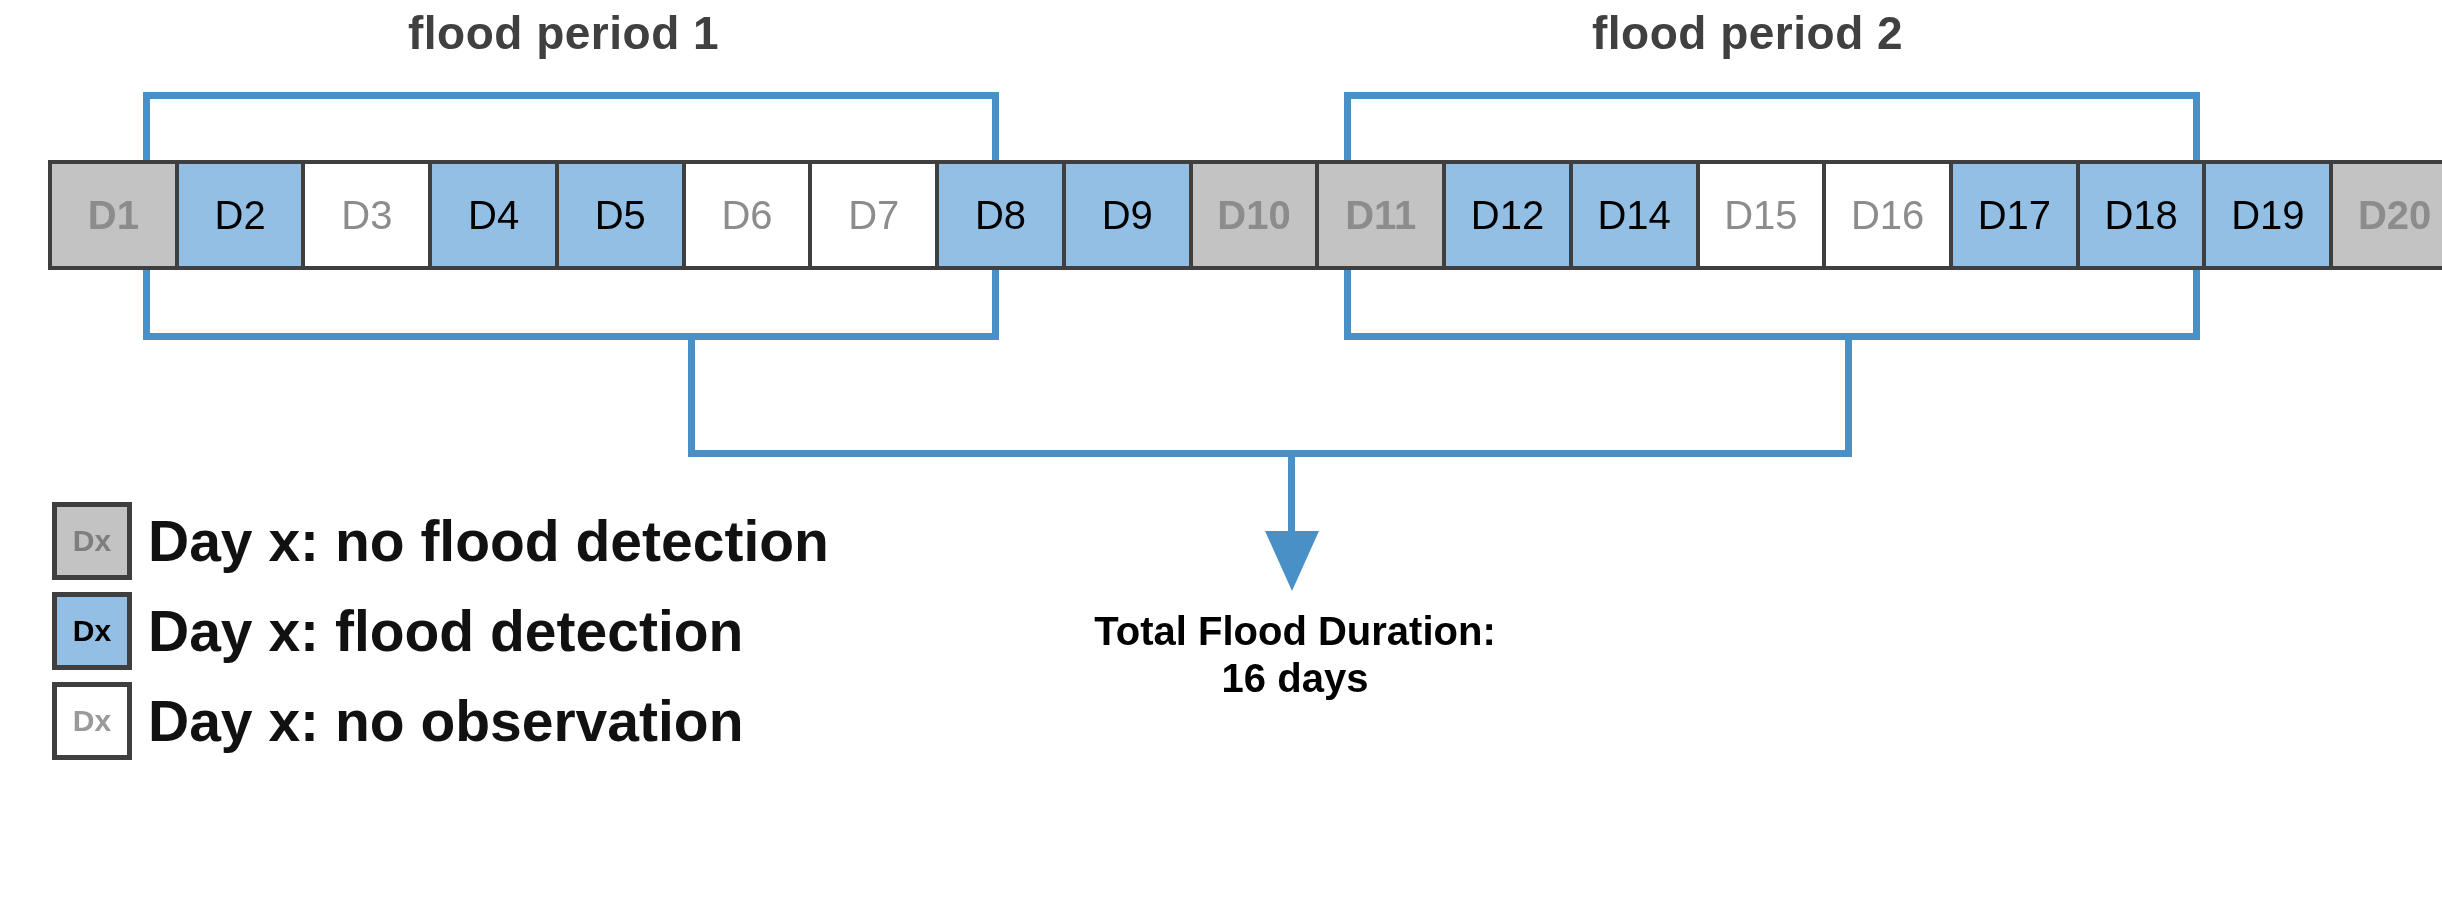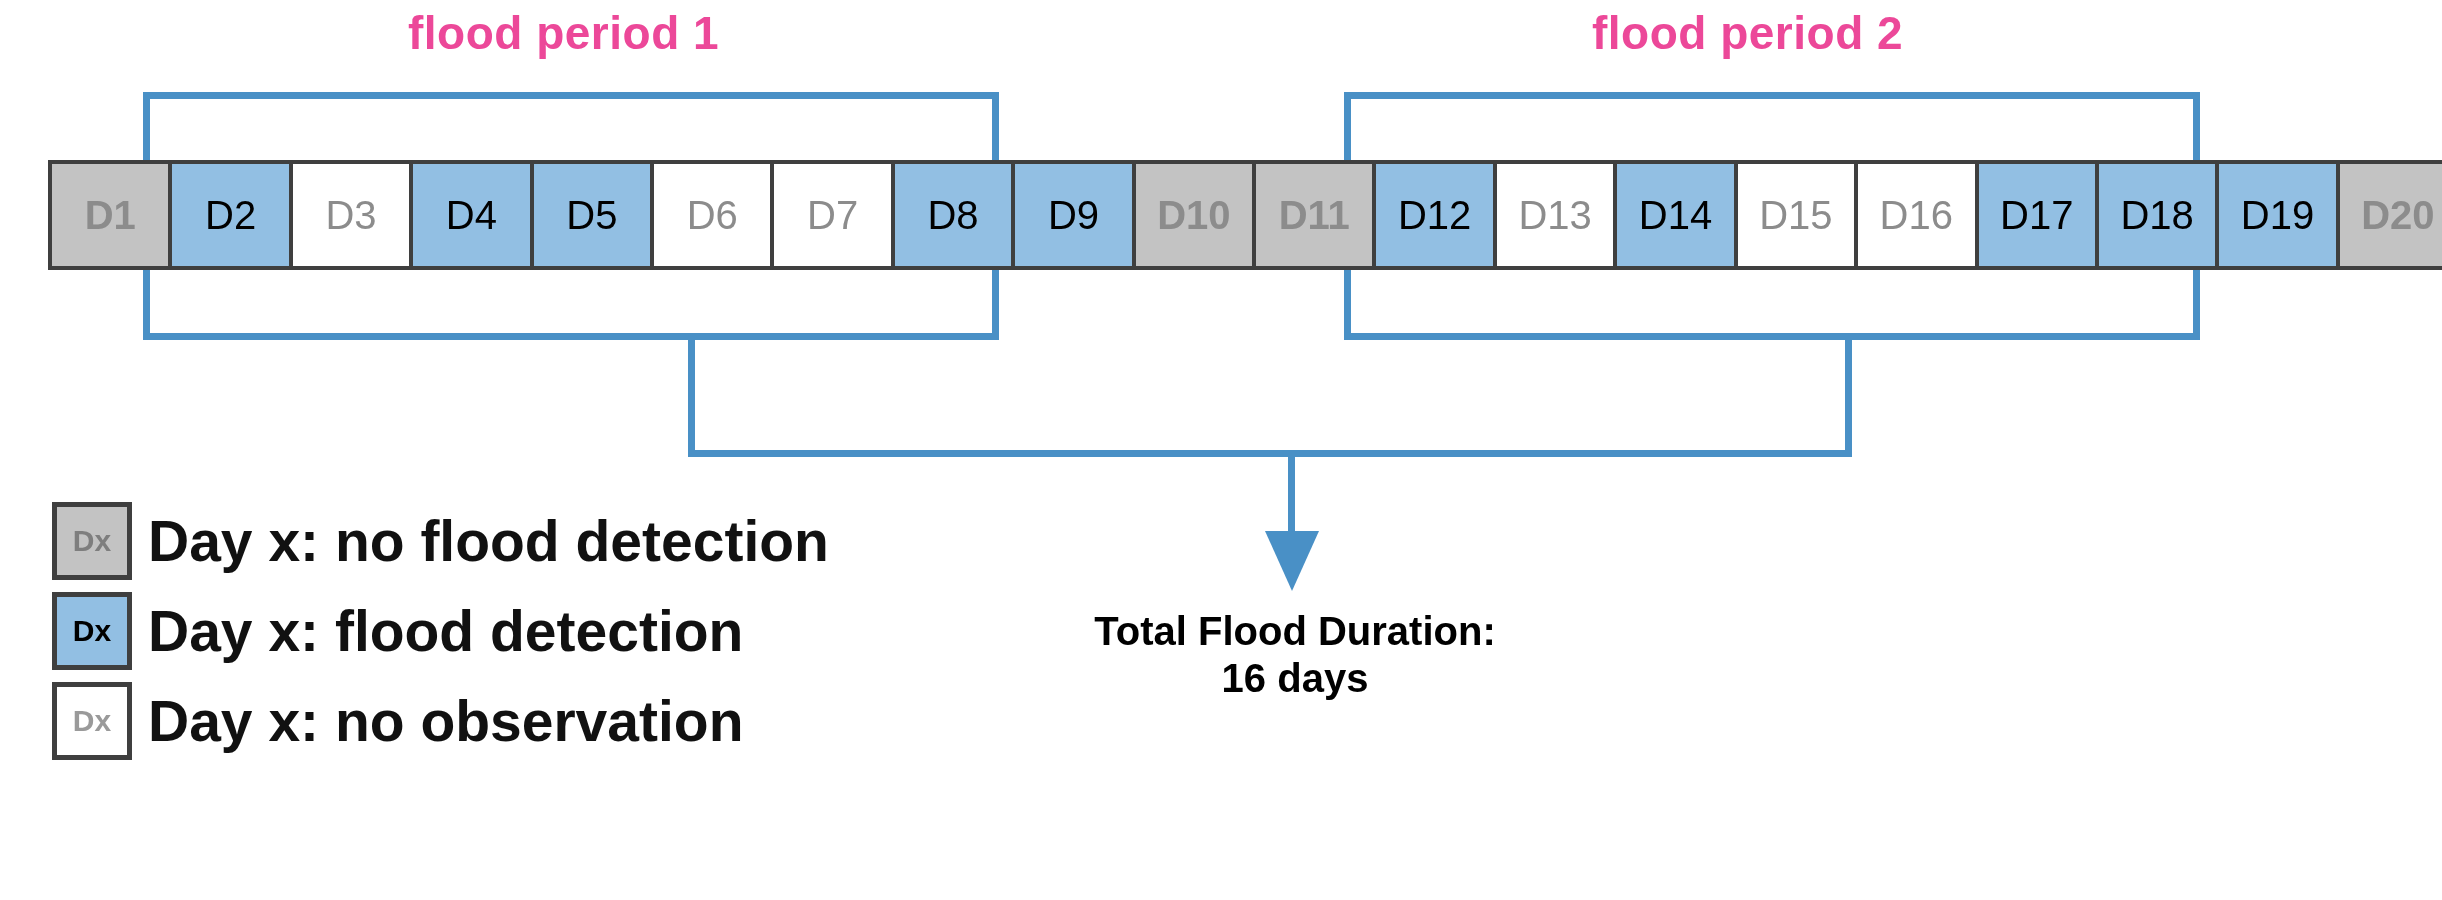--- a/index.html
+++ b/index.html
@@ -16,21 +16,21 @@
   #stage {
     position: relative;
     width: 2442px;
     height: 900px;
     background: #ffffff;
   }
 
   
   .period-label {
     position: absolute;
-    color: #ec4899;
+    color: #404040;
     font-size: 46px;
     font-weight: 700;
     letter-spacing: 0.5px;
     white-space: nowrap;
     text-align: right;
   }
   #period-label-1 { left: 408px; top: 6px; }
   #period-label-2 { left: 1592px; top: 6px; }
 
   
@@ -189,23 +189,20 @@
       </div>
       <div class="day-cell state-none">
         <span>D10</span>
       </div>
       <div class="day-cell state-none">
         <span>D11</span>
       </div>
       <div class="day-cell state-flood">
         <span>D12</span>
       </div>
-      <div class="day-cell state-noobs">
-        <span>D13</span>
-      </div>
       <div class="day-cell state-flood">
         <span>D14</span>
       </div>
       <div class="day-cell state-noobs">
         <span>D15</span>
       </div>
       <div class="day-cell state-noobs">
         <span>D16</span>
       </div>
       <div class="day-cell state-flood">

